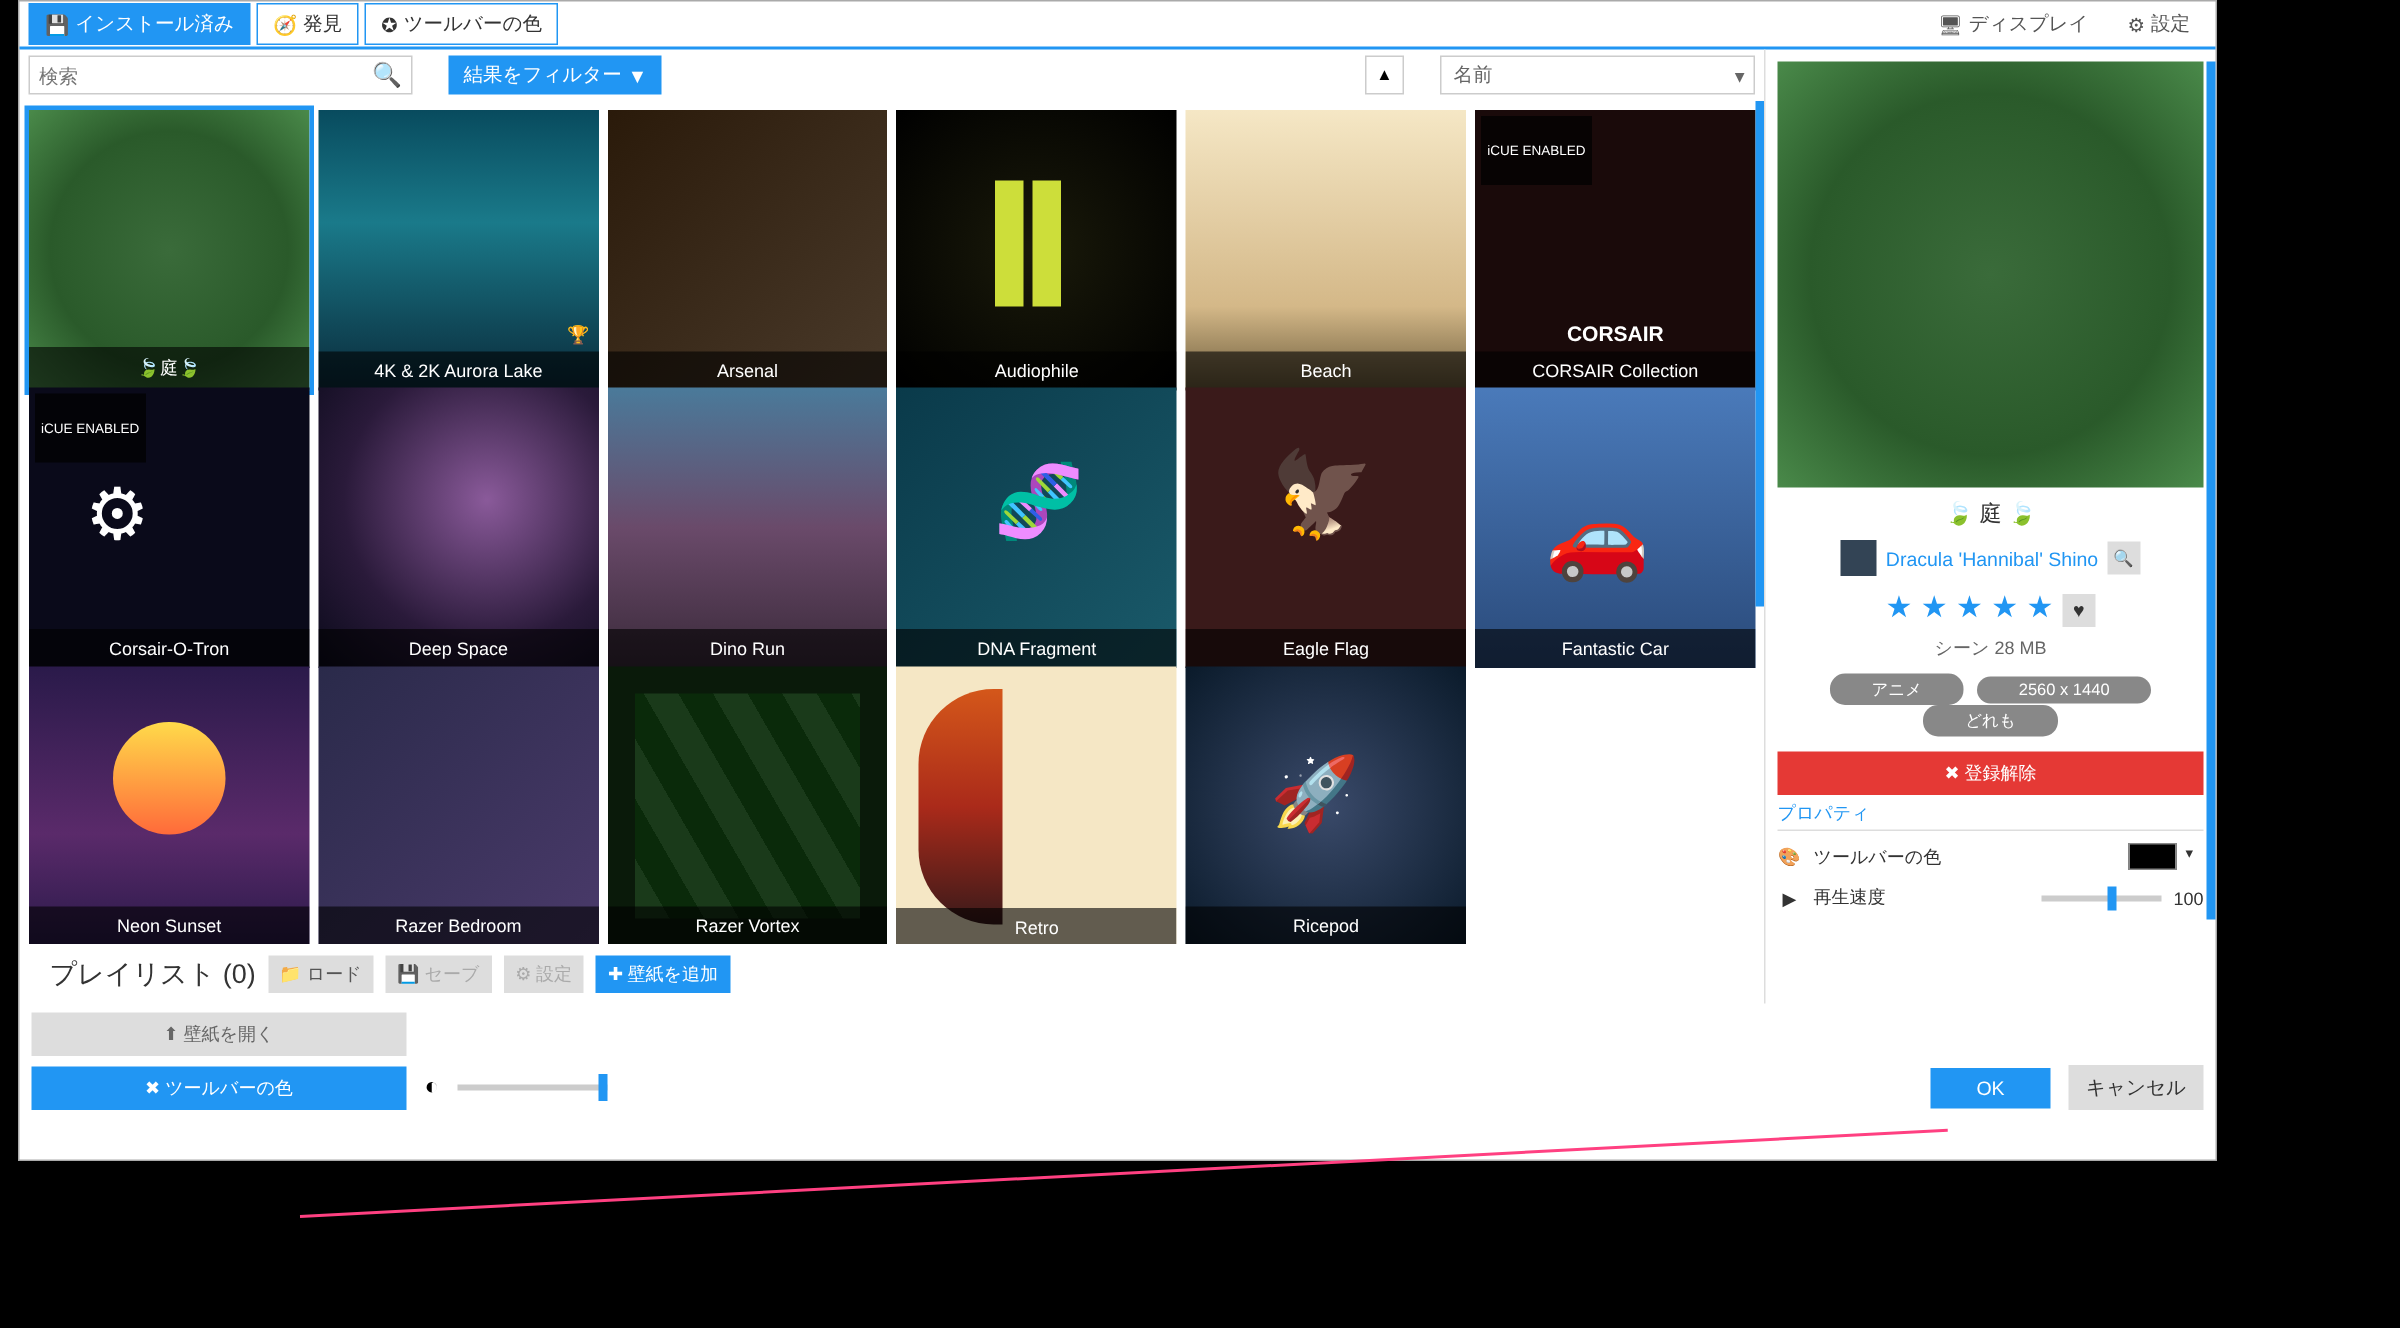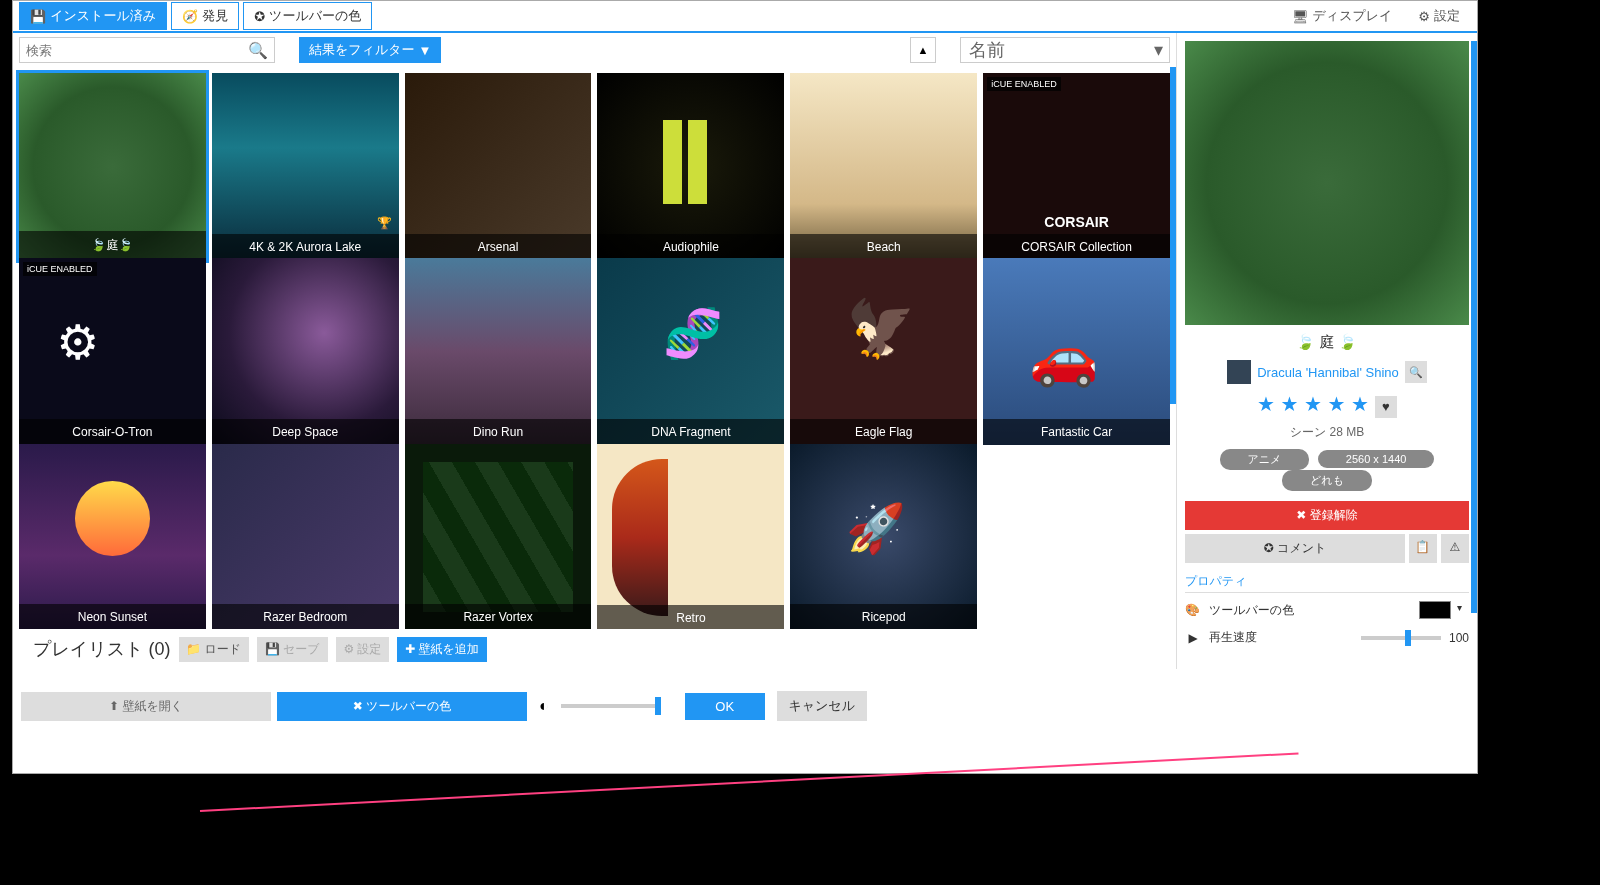--- a/index.html
+++ b/index.html
@@ -14,21 +14,21 @@
 .tbtn.active{background:#2196f3;color:#fff}
 .tbtn.outlined{border:1px solid #2196f3;color:#333}
 .tbtn.gray{color:#555}
 .spacer{flex:1}
 .mainrow{display:flex;height:636px}
 .leftcol{flex:1;display:flex;flex-direction:column;border-right:1px solid #ddd}
 .searchrow{height:34px;display:flex;align-items:center;padding:4px 6px;gap:24px}
 .searchbox{width:256px;height:26px;border:1px solid #ccc;display:flex;align-items:center;padding:0 6px}
 .searchbox input{border:none;outline:none;flex:1;font-size:13px}
 .filterbtn{background:#2196f3;color:#fff;padding:4px 10px;font-size:13px;display:flex;align-items:center;gap:4px;cursor:pointer}
-.sortbox{width:210px;height:26px;border:1px solid #ccc;padding:0 8px;display:flex;align-items:center;font-size:18px;color:#666;position:relative}
+.sortbox{width:210px;height:26px;border:1px solid #ccc;padding:0 8px;display:flex;align-items:center;font-size:13px;color:#666;position:relative}
 .sortbox::after{content:'▾';position:absolute;right:6px}
 .upbtn{width:26px;height:26px;border:1px solid #ccc;display:flex;align-items:center;justify-content:center;font-size:11px;cursor:pointer}
 .grid{flex:1;overflow:auto;padding:6px;display:grid;grid-template-columns:repeat(6,1fr);gap:6px;position:relative}
 .tile{position:relative;aspect-ratio:1;background:#333;cursor:pointer;overflow:hidden}
 .tile.selected{outline:3px solid #2196f3}
 .tile-label{position:absolute;bottom:0;left:0;right:0;background:rgba(0,0,0,.6);color:#fff;font-size:12px;padding:6px 4px;text-align:center}
 .scrollind{position:absolute;right:0;top:0;width:6px;height:60%;background:#2196f3}
 .playlist-row{height:40px;display:flex;align-items:center;padding:0 20px;gap:8px}
 .plabel{font-size:18px;color:#333}
 .pbtn{background:#ddd;color:#555;padding:4px 8px;font-size:12px;display:inline-flex;align-items:center;gap:3px;cursor:pointer}
@@ -51,21 +51,21 @@
 .gbtn{background:#ddd;color:#333;padding:6px;text-align:center;font-size:12px;cursor:pointer;flex:1}
 .gbtn.icon{flex:0 0 28px}
 .section-label{font-size:12px;color:#2196f3;border-bottom:1px solid #ddd;padding-bottom:2px;margin-bottom:8px}
 .prop-row{display:flex;align-items:center;font-size:12px;color:#333;margin-bottom:10px;gap:8px}
 .prop-row .picon{width:16px;text-align:center}
 .colorsw{width:32px;height:18px;background:#000;border:1px solid #888;margin-left:auto;position:relative;cursor:pointer}
 .colorsw::after{content:'▾';position:absolute;right:-12px;font-size:10px}
 .slider{flex:0 0 80px;height:4px;background:#ccc;position:relative;margin-left:auto}
 .slider .thumb{position:absolute;width:6px;height:16px;background:#2196f3;top:-6px}
 .rscroll{position:absolute;right:0;top:8px;width:6px;height:90%;background:#2196f3}
-.bottomrow{height:74px;padding:6px 8px;display:flex;flex-direction:row;gap:6px}
+.bottomrow{height:74px;padding:6px 8px;display:flex;flex-direction:column;gap:6px}
 .brow{display:flex;align-items:center;gap:12px}
 .openbtn{width:250px;background:#ddd;color:#666;padding:6px;text-align:center;font-size:12px;cursor:pointer}
 .editbtn{width:250px;background:#2196f3;color:#fff;padding:6px;text-align:center;font-size:12px;cursor:pointer}
 .brightslider{width:100px;height:4px;background:#ccc;position:relative}
 .brightslider .thumb{position:absolute;width:6px;height:18px;background:#2196f3;top:-7px;right:0}
 .okbtn{width:80px;background:#2196f3;color:#fff;padding:6px;text-align:center;font-size:13px;cursor:pointer}
 .cancelbtn{width:90px;background:#ddd;color:#333;padding:6px;text-align:center;font-size:13px;cursor:pointer}
 .diag{position:absolute;height:2px;background:#ff4081;transform-origin:left center}
 
 
@@ -91,21 +91,21 @@
 .t12::before{content:'🚗';position:absolute;left:25%;top:35%;font-size:56px}
 .t13{background:linear-gradient(180deg,#2a1a4a 0%,#5a2a6a 60%,#2a1a4a 100%)}
 .t13::before{content:'';position:absolute;left:30%;top:20%;width:40%;height:40%;border-radius:50%;background:linear-gradient(180deg,#ffda4a 0%,#ff6a3a 100%)}
 .t14{background:linear-gradient(135deg,#2a2a4a 0%,#4a3a6a 100%)}
 .t15{background:#0a1a0a}
 .t15::before{content:'';position:absolute;inset:10%;background:repeating-linear-gradient(60deg,#1a3a1a 0 20px,#0a2a0a 20px 40px)}
 .t16{background:#f5e7c5}
 .t16::before{content:'';position:absolute;left:8%;top:8%;width:30%;height:84%;background:linear-gradient(180deg,#d4571a 0%,#aa2a1a 50%,#3a1a1a 100%);border-radius:50px 0 0 50px}
 .t17{background:radial-gradient(circle,#3a4a6a 0%,#0a1a2a 100%)}
 .t17::before{content:'🚀';position:absolute;left:30%;top:30%;font-size:48px}
-.cuebadge{position:absolute;top:4px;left:4px;background:rgba(0,0,0,.7);color:#fff;font-size:9px;padding:2px 4px}
+.cuebadge{position:absolute;top:4px;left:4px;background:rgba(0,0,0,.7);color:#fff;font-size:9px;padding:18px 4px}
 .trophy{position:absolute;bottom:30px;right:6px;color:#4caf50;font-size:12px}
 </style>
 </head>
 <body>
 
 <div class="window">
 
   <div class="toolbar">
     <span class="tbtn active">💾 <span>インストール済み</span></span>
     <span class="tbtn outlined">🧭 <span>発見</span></span>
@@ -206,25 +206,20 @@
         <span class="magbtn">🔍</span>
       </div>
       <div class="stars"><span>★ ★ ★ ★ ★</span><span class="heart">♥</span></div>
       <div class="meta">シーン 28 MB</div>
       <div class="tags">
         <span class="tag">アニメ</span>
         <span class="tag">2560 x 1440</span>
         <span class="tag">どれも</span>
       </div>
       <div class="redbtn">✖ 登録解除</div>
-      <div class="graybtn-row">
-        <span class="gbtn">✪ コメント</span>
-        <span class="gbtn icon">📋</span>
-        <span class="gbtn icon">⚠</span>
-      </div>
       <div class="section-label">プロパティ</div>
       <div class="prop-row">
         <span class="picon">🎨</span>
         <span>ツールバーの色</span>
         <span class="colorsw"></span>
         <span style="width:10px"></span>
       </div>
       <div class="prop-row">
         <span class="picon">▶</span>
         <span>再生速度</span>

